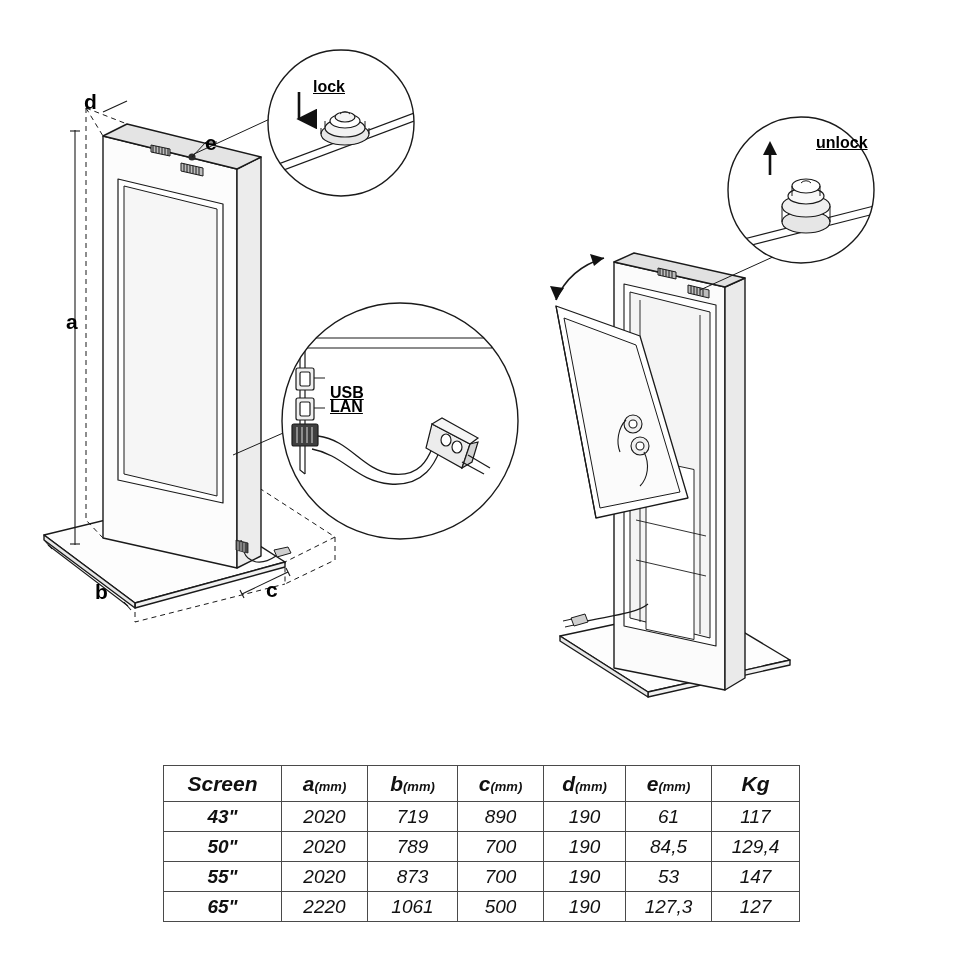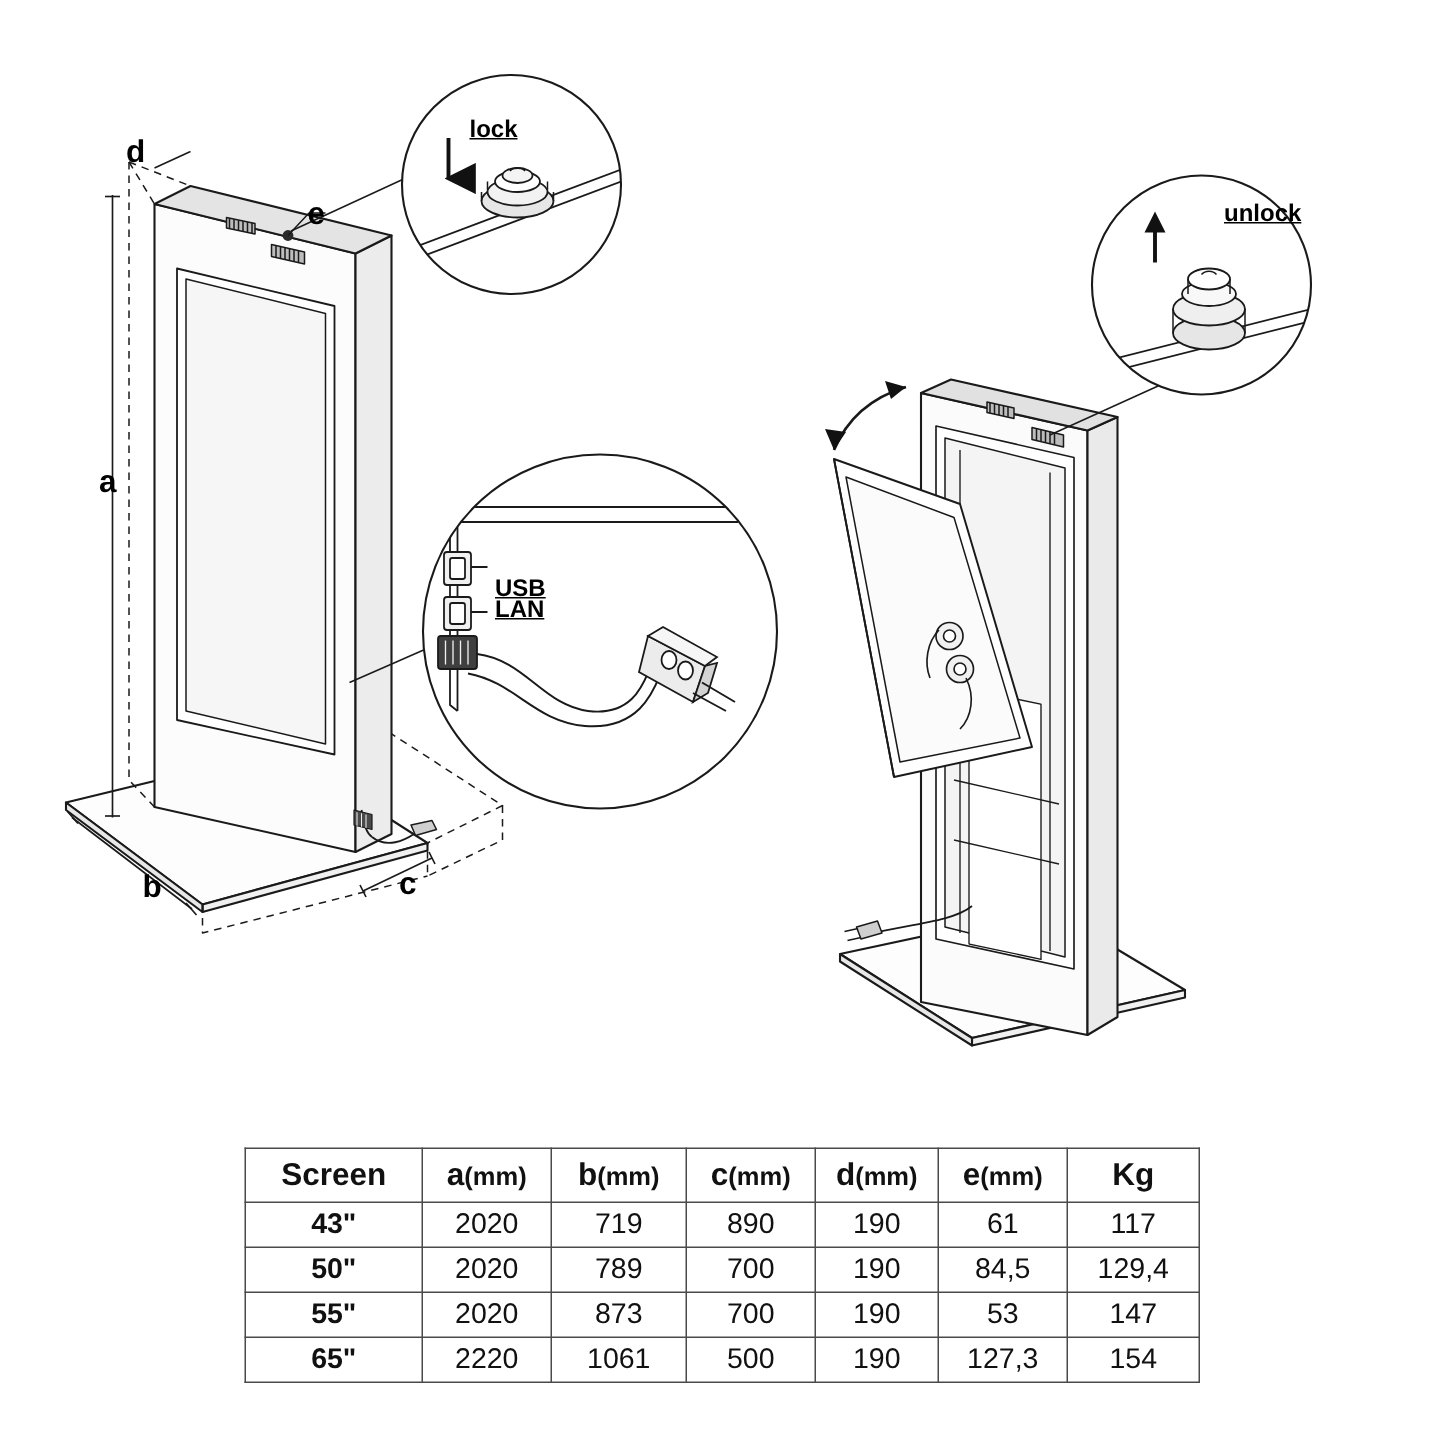--- a/index.html
+++ b/index.html
@@ -47,28 +47,29 @@
     table-layout: fixed;
   }
   #spec-table td, #spec-table th {
     border: 1px solid #4a4a4a;
     text-align: center;
     font-family: "Liberation Sans", sans-serif;
     color: #111;
     padding: 0;
     height: 29px;
     vertical-align: middle;
+    font-style: italic;
   }
   #spec-table thead th {
     font-size: 21px;
     font-weight: bold;
     height: 35px;
   }
   #spec-table thead th .unit {
-    font-size: 17px;
+    font-size: 13px;
     font-weight: bold;
   }
   #spec-table tbody td {
     font-size: 19px;
     font-weight: normal;
   }
   #spec-table tbody td.screen {
     font-weight: bold;
   }
   .col-screen { width: 118px; }
@@ -376,18 +377,18 @@
         <td>53</td>
         <td>147</td>
       </tr>
       <tr>
         <td class="screen">65"</td>
         <td>2220</td>
         <td>1061</td>
         <td>500</td>
         <td>190</td>
         <td>127,3</td>
-        <td>154</td>
+        <td>127</td>
       </tr>
     </tbody>
   </table>
 
 </div>
 
 </body></html>

